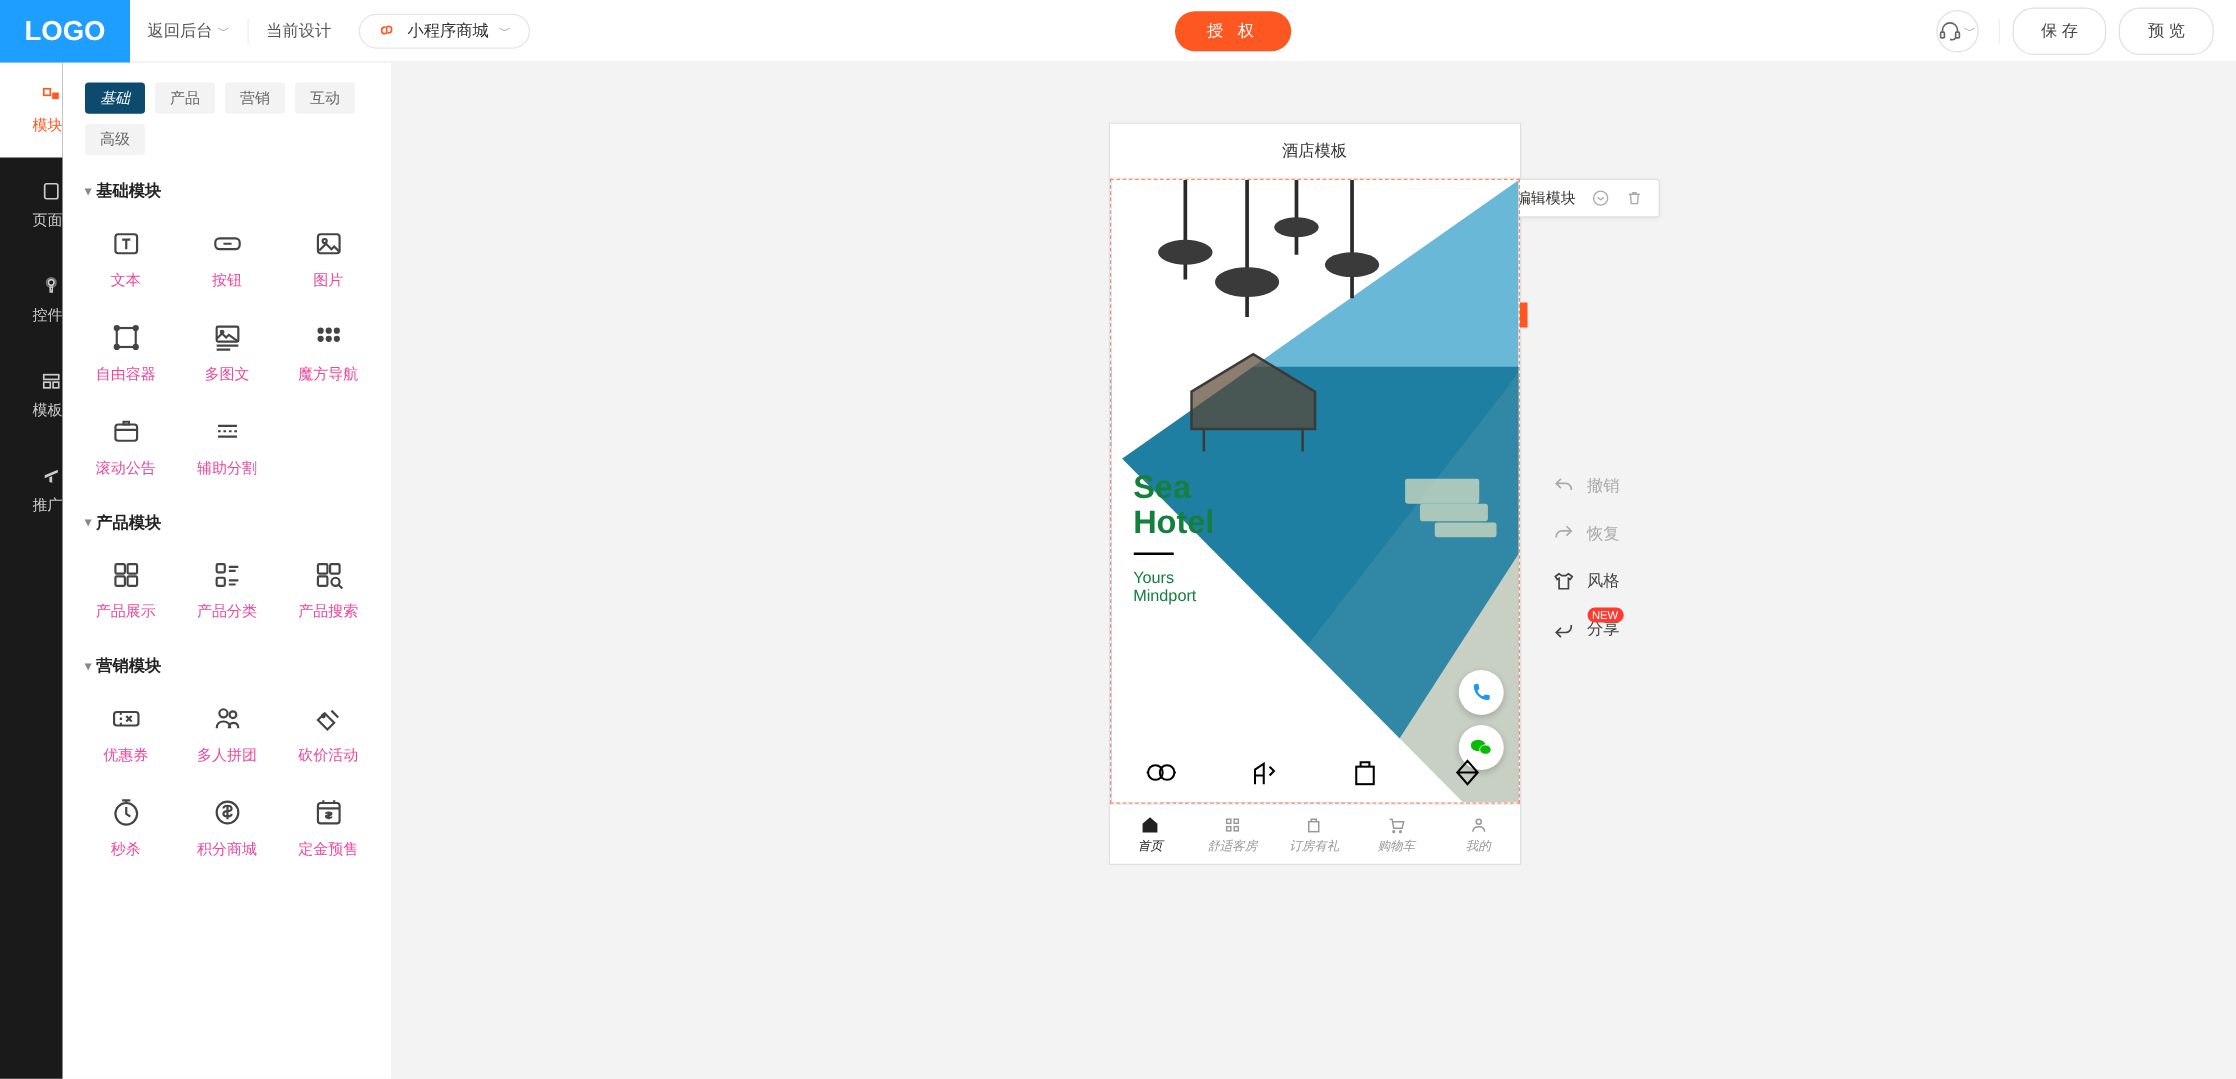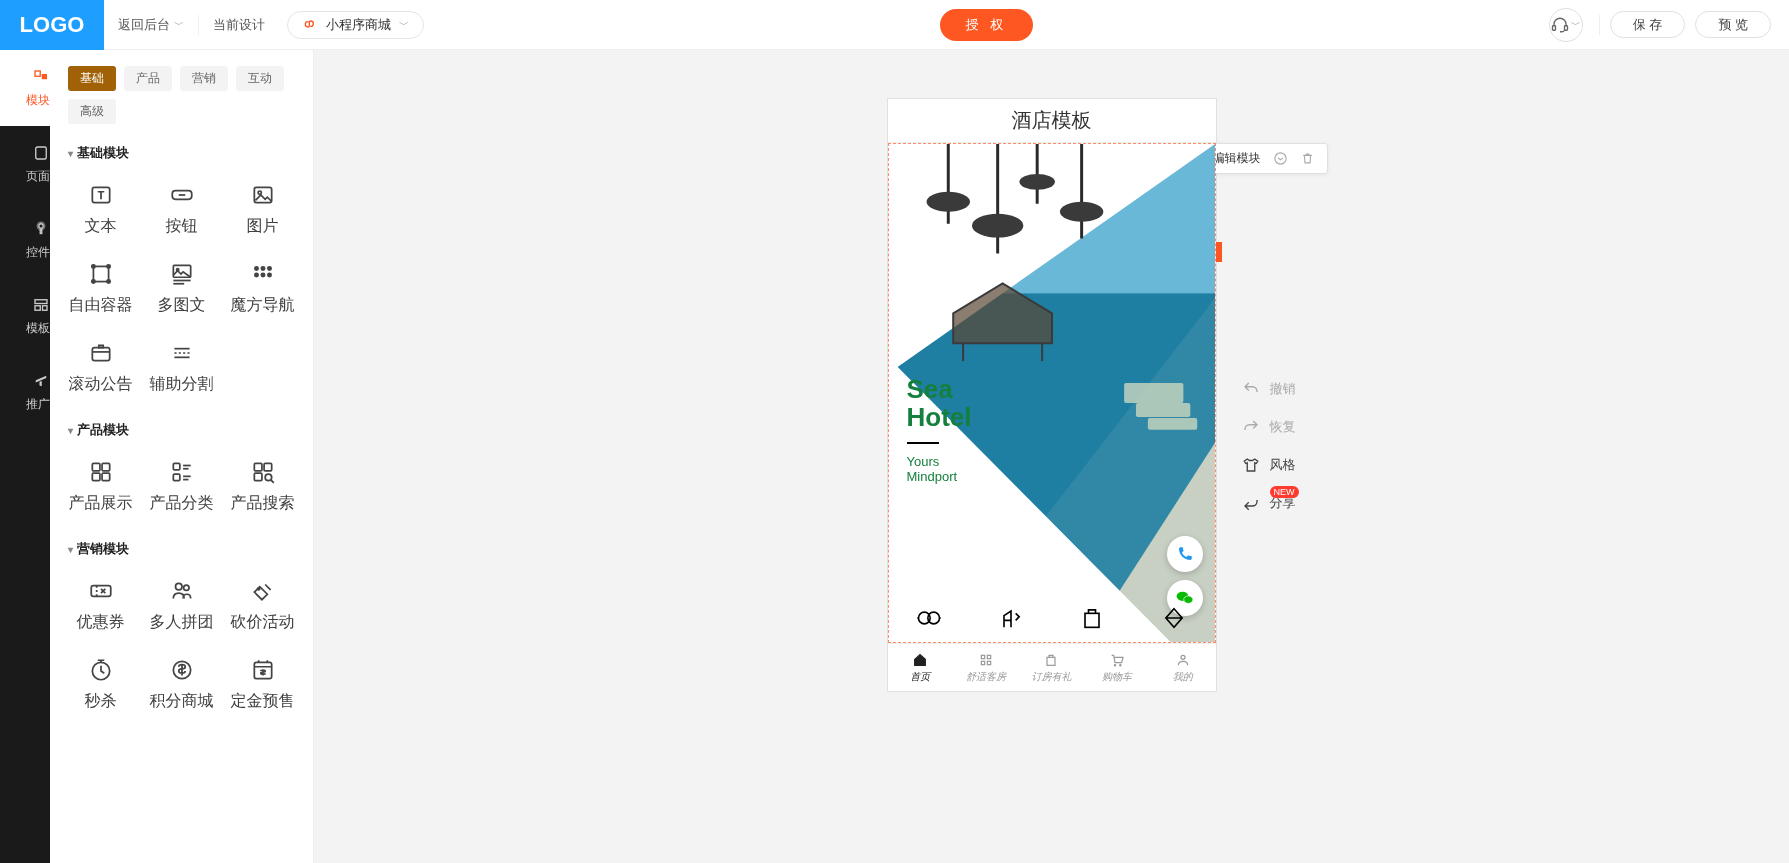--- a/index.html
+++ b/index.html
@@ -7,43 +7,43 @@
   
   
   .topbar { position: absolute; top:0; left:0; right:0; height:50px; background:#fff; display:flex; align-items:center; border-bottom:1px solid #eee; z-index:10;}
   .logo { width:104px; height:50px; background:#1e9fff; color:#fff; font-size:22px; font-weight:600; display:flex; align-items:center; justify-content:center;}
   .topbar .nav-item { padding:0 14px; font-size:13px; color:#555; display:flex; align-items:center; gap:4px; cursor:pointer;}
   .chev { font-size:10px; color:#999;}
   .design-sel { display:flex; align-items:center; gap:8px; border:1px solid #e5e5e5; border-radius:16px; padding:4px 14px; margin-left:8px; font-size:13px; cursor:pointer;}
   .mini-icon { width:16px;height:16px; color:#ff5722;}
   .auth-btn { background:#ff5722; color:#fff; border-radius:18px; height:32px; padding:0 26px; font-size:13px; display:flex; align-items:center; cursor:pointer; margin-left:auto; margin-right:auto; letter-spacing:4px;}
   .headset { width:34px;height:34px;border-radius:17px;border:1px solid #e0e0e0;display:flex;align-items:center;justify-content:center;margin-right:6px;cursor:pointer;color:#666;}
-  .ghost-btn { height:27px; border:1px solid #e0e0e0; border-radius:17px; padding:0 22px; font-size:13px; color:#444; display:flex;align-items:center; cursor:pointer; margin-right:10px;}
+  .ghost-btn { height:38px; border:1px solid #e0e0e0; border-radius:17px; padding:0 22px; font-size:13px; color:#444; display:flex;align-items:center; cursor:pointer; margin-right:10px;}
   
   
   .rail { position:absolute; left:0; top:50px; bottom:0; width:50px; background:#1a1a1a; z-index:9;}
   .rail-item { width:50px; height:76px; display:flex; flex-direction:column; align-items:flex-end; justify-content:center; gap:6px; color:#ccc; font-size:12px; cursor:pointer;}
   .rail-item.active { background:#fff; color:#ff5722;}
   .rail-ic { width:18px;height:18px;}
   
   
   .side { position:absolute; left:50px; top:50px; width:264px; bottom:0; background:#fff; border-right:1px solid #eee; overflow-y:auto; padding:16px 10px; z-index:8;}
   .tabs { display:flex; flex-wrap:wrap; gap:8px; margin-bottom:20px; padding-left:8px;}
   .tab { padding:4px 12px; border-radius:3px; font-size:12px; background:#f3f3f3; color:#666; cursor:pointer;}
-  .tab.active { background:#a16207; color:#fff;}
+  .tab.active { background:#0c4a6e; color:#fff;font-style:italic;}
   .sec-h { font-size:13px; font-weight:600; color:#222; margin:16px 0 10px 8px; display:flex; align-items:center; gap:4px;}
   .sec-h::before { content:"▾"; font-size:10px; color:#888;}
   .grid3 { display:grid; grid-template-columns:repeat(3,1fr); gap:4px 0;}
-  .c-item { display:flex; flex-direction:column; align-items:center; gap:8px; padding:10px 0; cursor:pointer; font-size:16px; color:#404040;}
+  .c-item { display:flex; flex-direction:column; align-items:center; gap:8px; padding:10px 0; cursor:pointer; font-size:12px; color:#ec4899;}
   .c-ic { width:26px;height:26px; color:#444; stroke:#444; fill:none; stroke-width:1.6;}
   
   
   .canvas { position:absolute; left:314px; top:50px; right:0; bottom:0; background:#f3f3f3;}
   .phone { position:absolute; left:50%; top:48px; transform:translateX(-50%); width:330px; background:#fff; border:1px solid #e0e0e0; display:flex; flex-direction:column;}
-  .ph-title { height:44px; display:flex; align-items:center; justify-content:center; font-size:20px; font-weight:500; border-bottom:1px solid #eee;}
+  .ph-title { height:44px; display:flex; align-items:center; justify-content:center; font-size:13px; font-weight:500; border-bottom:1px solid #eee;}
   .ph-body { position:relative; height:500px; background:#fff; overflow:hidden; border:1px dashed #ff8a65;}
   .hero { width:100%; height:100%;}
   .sky { fill:#6ab8d8;}
   .sea { fill:#1f7fa3;}
   .sand { fill:#e6ddc9;}
   .wtri { fill:#fff;}
   .hero-txt { position:absolute; bottom:158px; left:18px; color:#15803d;}
   .hero-txt h1 { font-size:26px; font-weight:700; line-height:1.1;}
   .hero-txt .bar { width:32px;height:2px;background:#000;margin:10px 0;}
   .hero-txt p { font-size:13px;}

